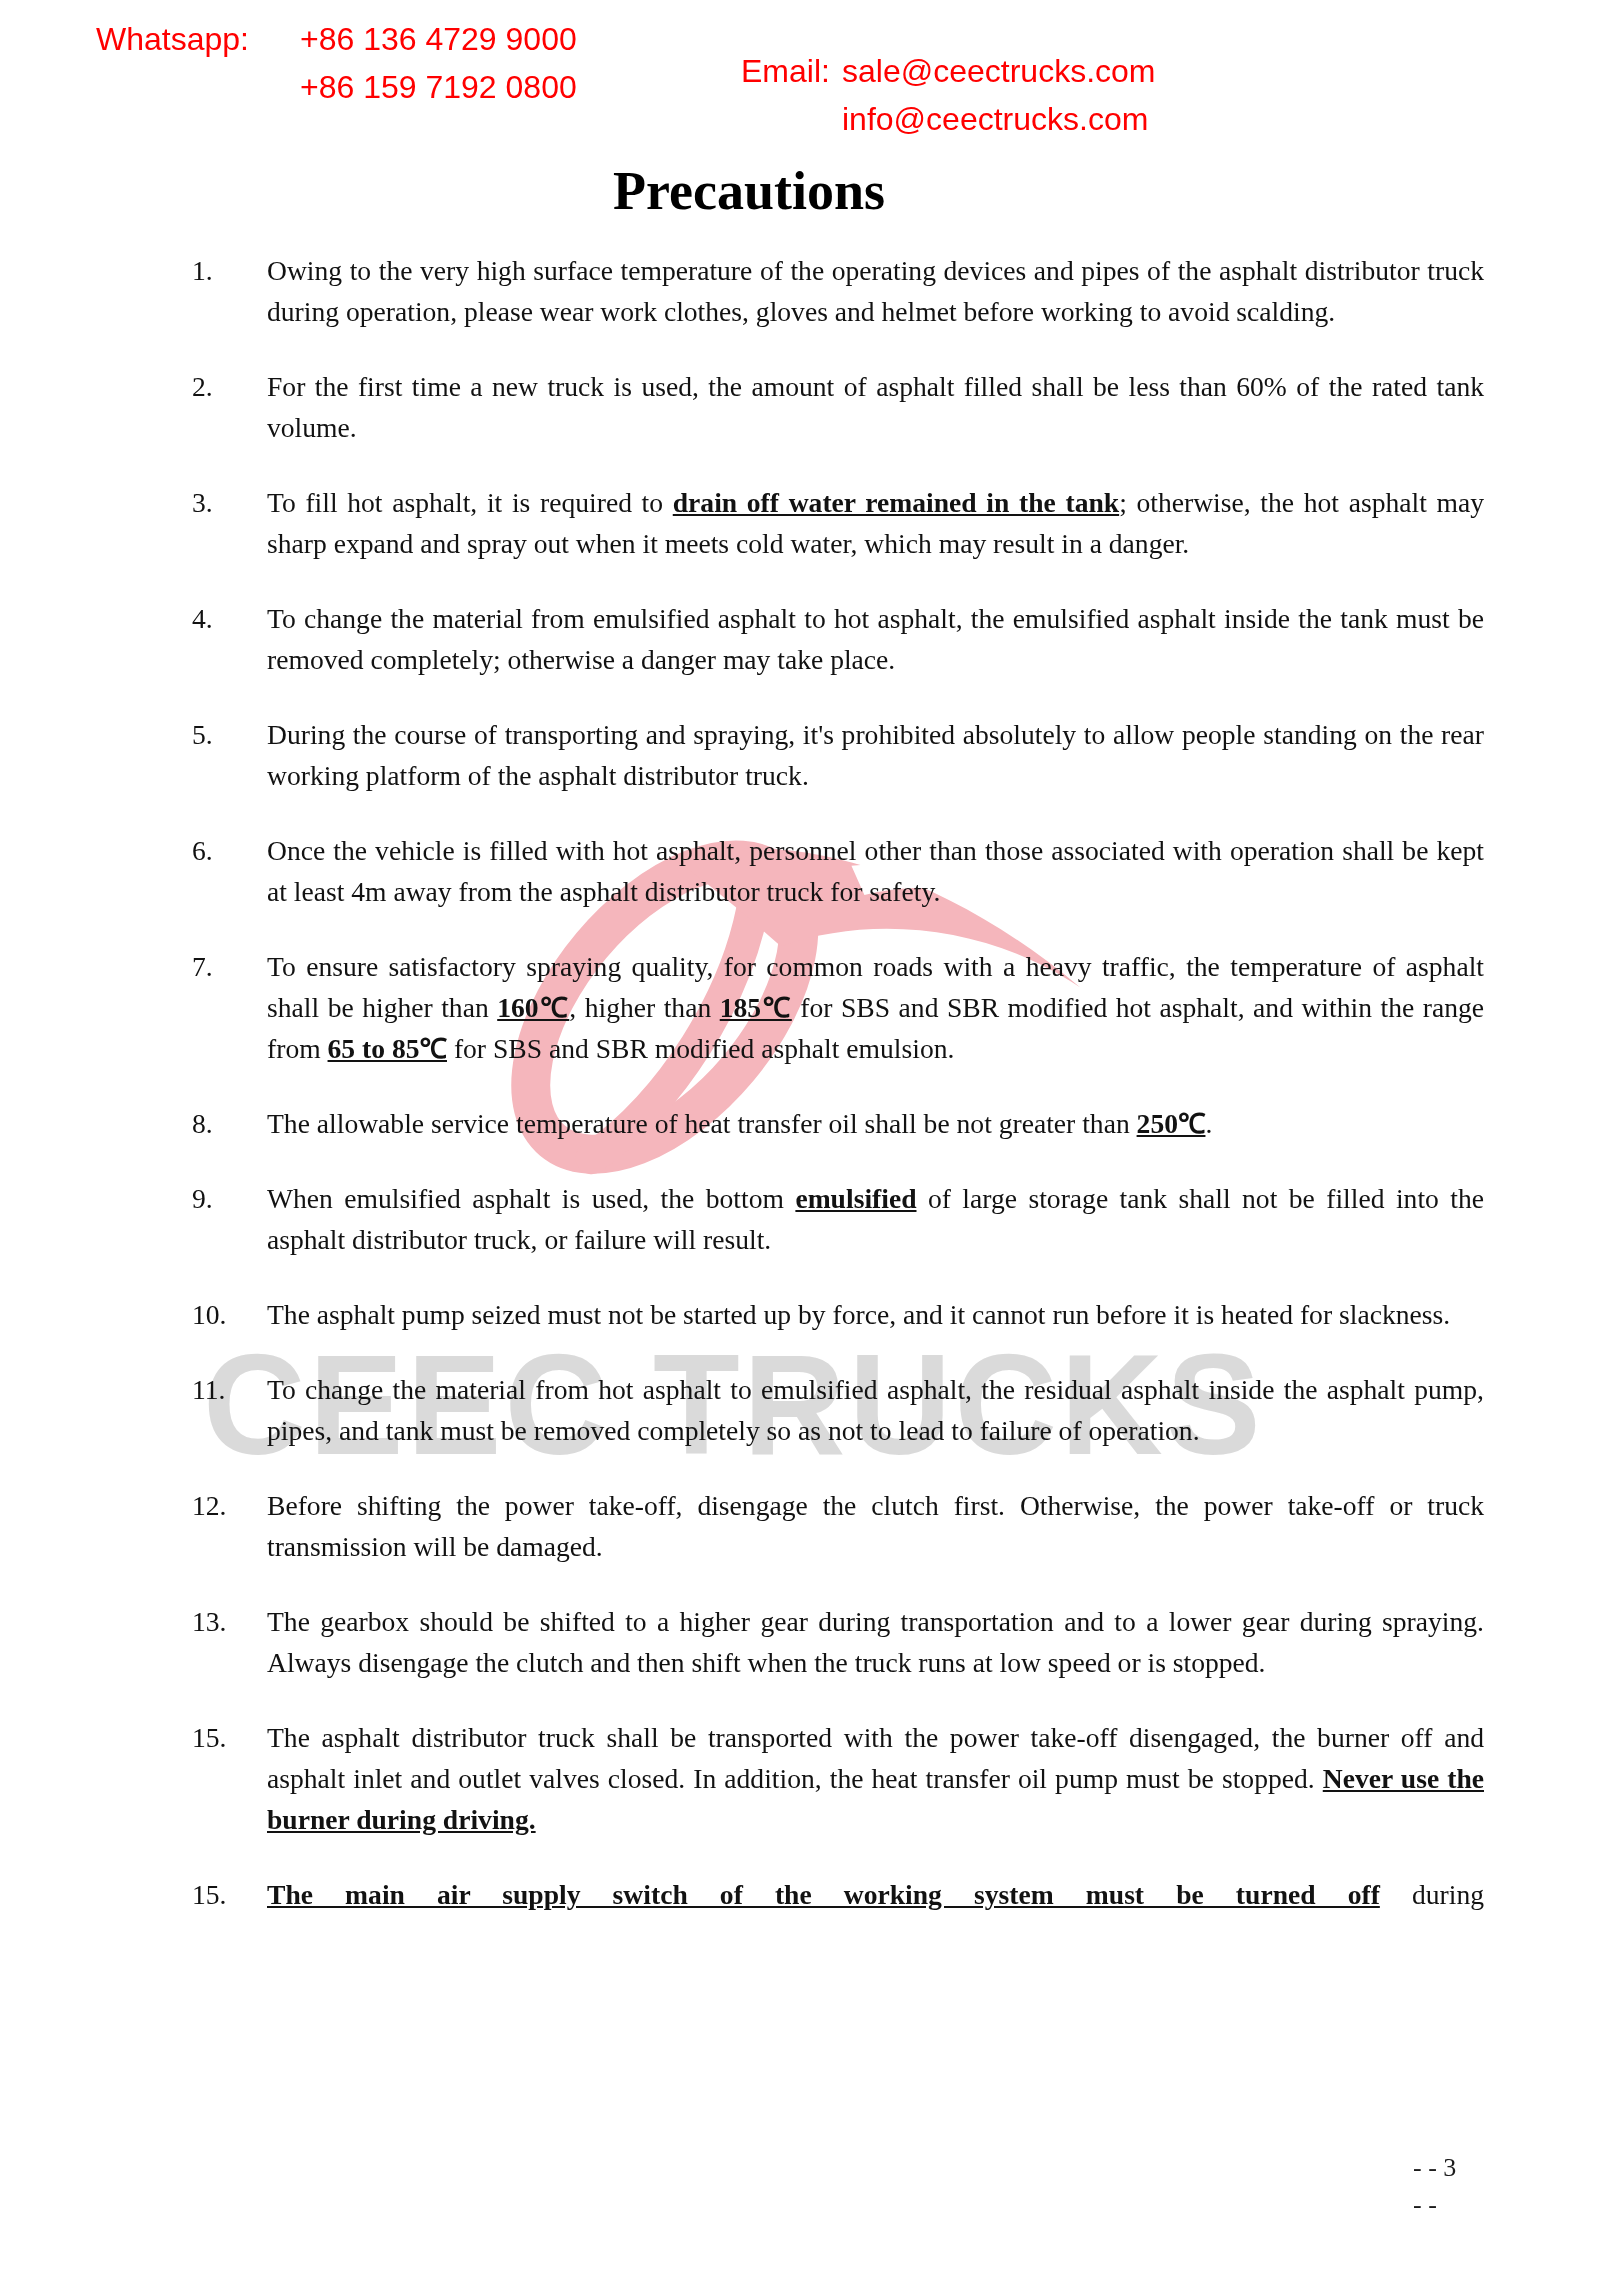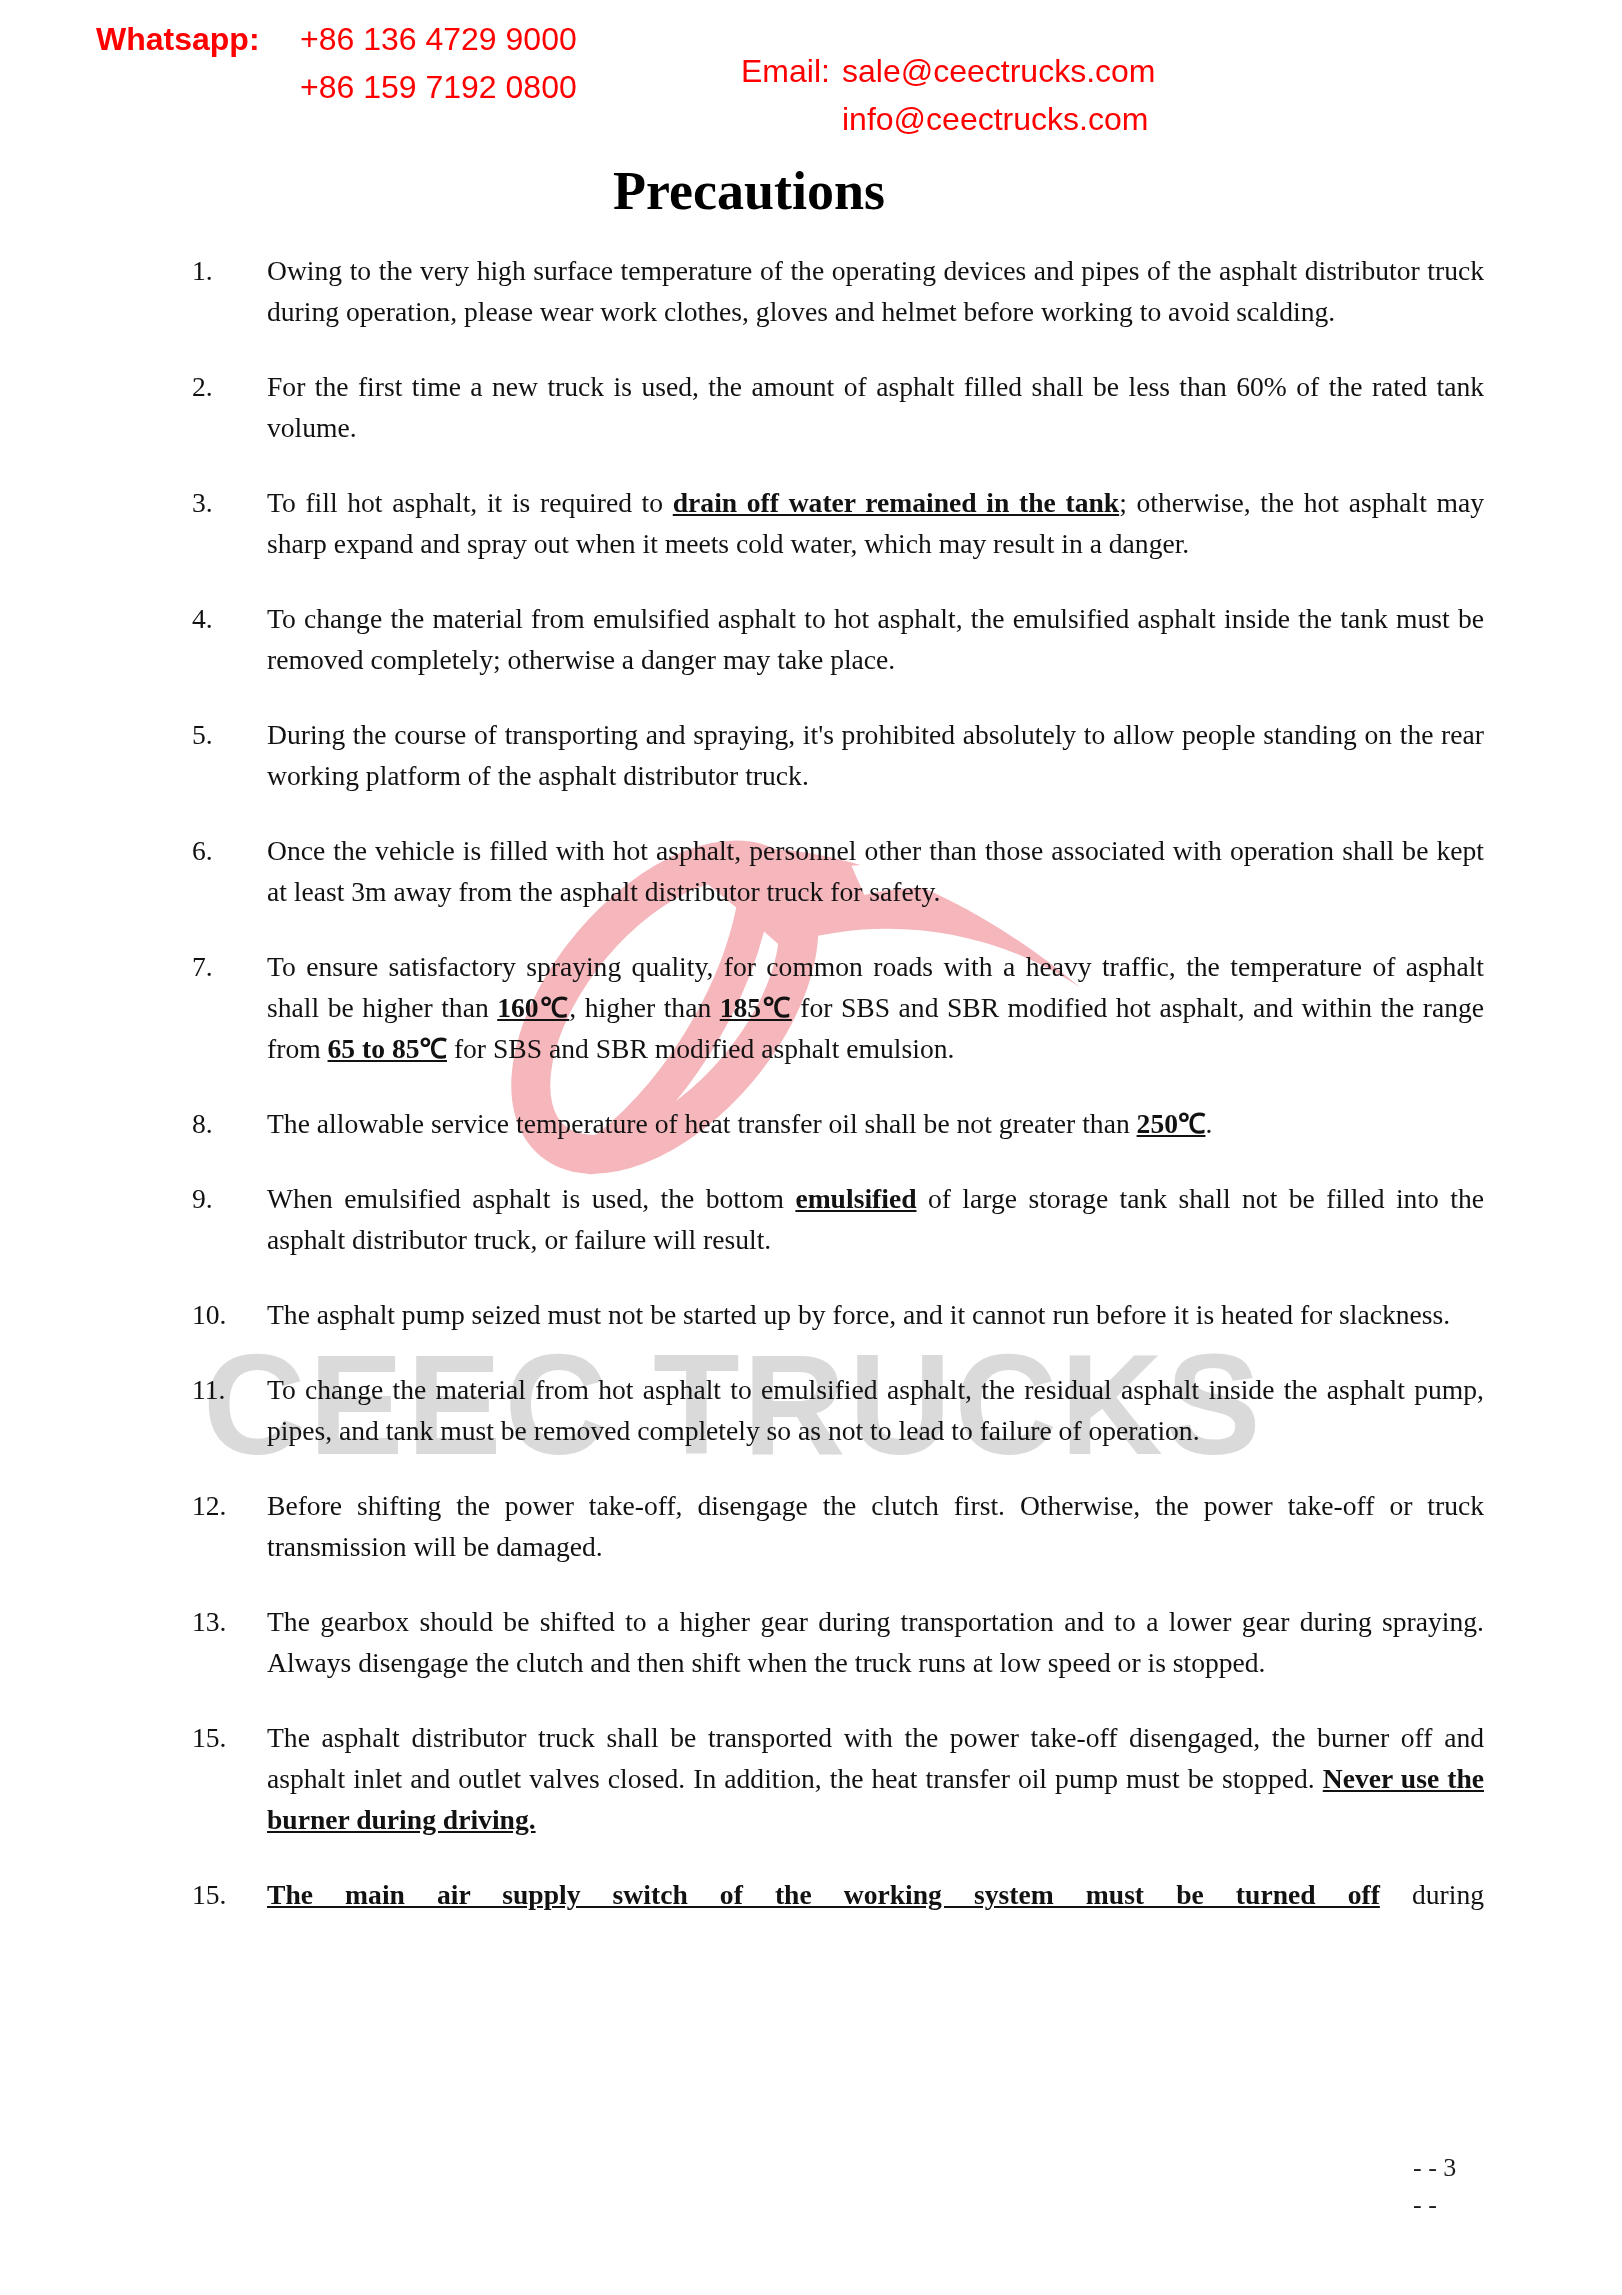--- a/index.html
+++ b/index.html
@@ -27,21 +27,21 @@
   
   .hdr{
     position:absolute;top:14.6px;left:0;width:1622px;z-index:2;
     font-family:"Liberation Sans", sans-serif;
     font-size:32px;line-height:48px;color:var(--accent);
   }
   .hdr-block{position:absolute;display:flex;top:0;}
   .hdr-block.whatsapp{left:96px;}
   .hdr-block.email{left:741px;margin-top:32px;}
   .hdr-label{flex:0 0 auto;}
-  .hdr-block.whatsapp .hdr-label{width:204px;font-weight:bold;}
+  .hdr-block.whatsapp .hdr-label{width:204px;}
   .hdr-block.email .hdr-label{width:101px;}
   .hdr-lines{display:flex;flex-direction:column;justify-content:center;}
   
   .title{
     position:absolute;top:156px;left:0;width:1498px;z-index:2;
     text-align:center;font-weight:bold;font-size:54px;line-height:70px;color:#000;
   }
   
   .list{position:absolute;left:192px;top:250px;width:1292px;z-index:2;}
   .item{display:flex;margin-bottom:34px;}
@@ -114,21 +114,21 @@
       <div class="item">
         <div class="num">4.</div>
         <div class="txt"><span>To change the material from emulsified asphalt to hot asphalt, the emulsified asphalt inside the tank must be removed completely; otherwise a danger may take place.</span></div>
       </div>
       <div class="item">
         <div class="num">5.</div>
         <div class="txt"><span>During the course of transporting and spraying, it's prohibited absolutely to allow people standing on the rear working platform of the asphalt distributor truck.</span></div>
       </div>
       <div class="item">
         <div class="num">6.</div>
-        <div class="txt"><span>Once the vehicle is filled with hot asphalt, personnel other than those associated with operation shall be kept at least 3m away from the asphalt distributor truck for safety.</span></div>
+        <div class="txt"><span>Once the vehicle is filled with hot asphalt, personnel other than those associated with operation shall be kept at least 4m away from the asphalt distributor truck for safety.</span></div>
       </div>
       <div class="item">
         <div class="num">7.</div>
         <div class="txt"><span>To ensure satisfactory spraying quality, for common roads with a heavy traffic, the temperature of asphalt shall be higher than </span><b>160℃</b><span>, higher than </span><b>185℃</b><span> for SBS and SBR modified hot asphalt, and within the range from </span><b>65 to 85℃</b><span> for SBS and SBR modified asphalt emulsion.</span></div>
       </div>
       <div class="item">
         <div class="num">8.</div>
         <div class="txt"><span>The allowable service temperature of heat transfer oil shall be not greater than </span><b>250℃</b><span>.</span></div>
       </div>
       <div class="item">

